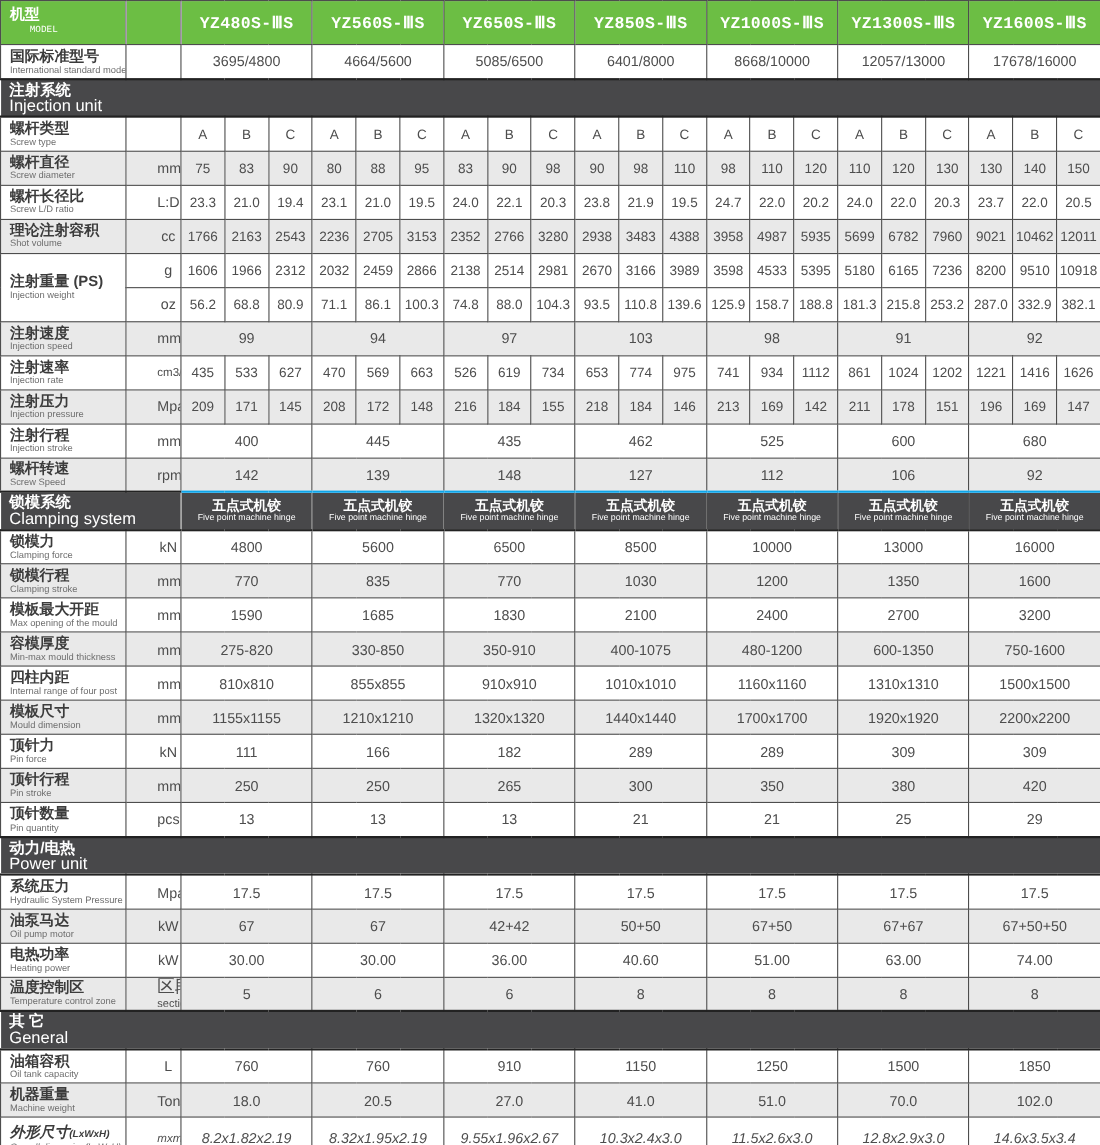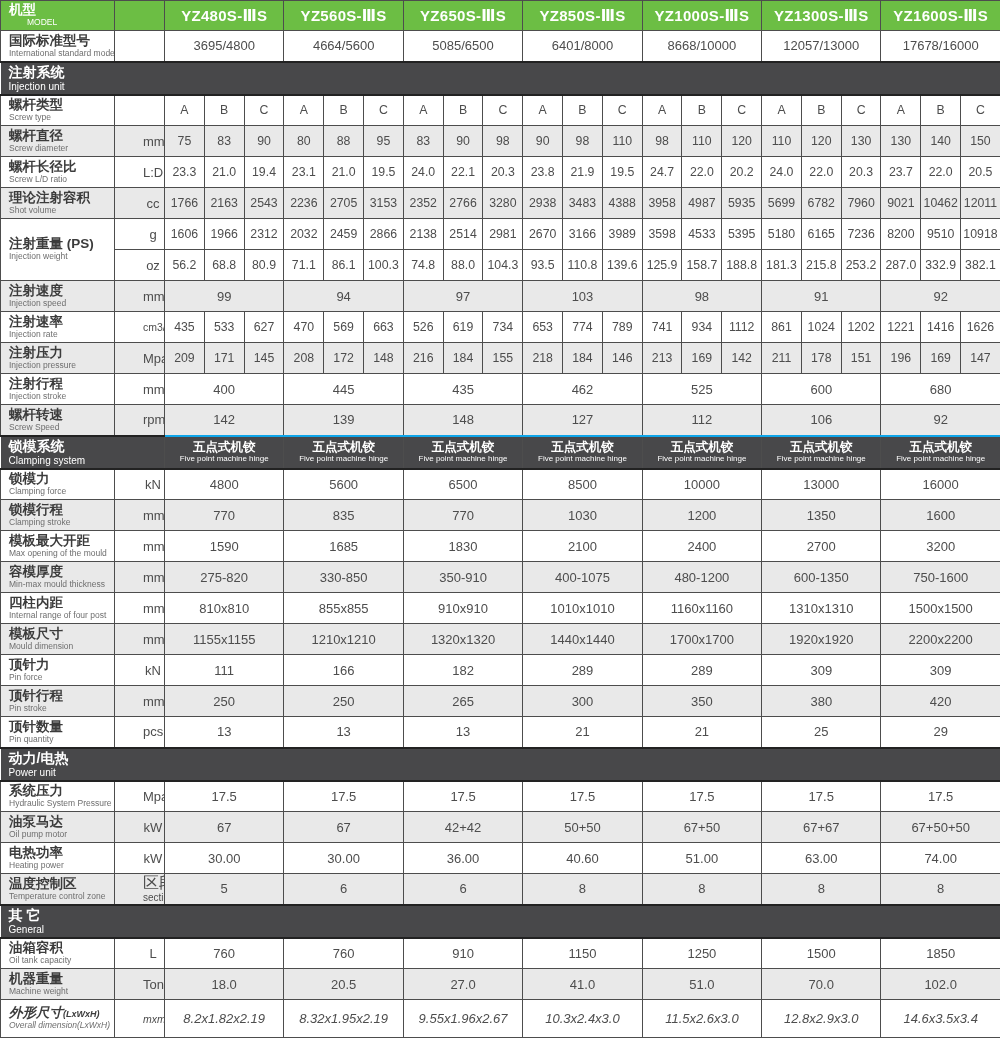--- a/index.html
+++ b/index.html
@@ -1,37 +1,37 @@
 <!DOCTYPE html>
 <html><head>
 <meta charset="utf-8">
 <style>
   html,body{margin:0;padding:0;background:#fff;}
   body{width:1000px;font-family:"Liberation Sans","DejaVu Sans",sans-serif;}
   table{width:1000px;border-collapse:collapse;table-layout:fixed;}
   td{border:1px solid #4d4d4d;text-align:center;vertical-align:middle;color:#4d4d4d;
      font-size:13px;padding:0 1px;overflow:hidden;white-space:nowrap;}
-  tr.h-head{height:30px;}
+  tr.h-head{height:40px;font-family:Liberation Mono, monospace;}
   tr.h-sec{height:33px;}
   tr.h-row{height:31px;}
   tr.h-last{height:38px;font-style:italic;}
   .green{background:#6cbe44;color:#fff;}
   .dark{background:#48484a;color:#fff;}
   .shade{background:#e9e9e9;}
   .label-cell{text-align:left;padding-left:8px;}
   .label-cell .cn{font-size:13.5px;font-weight:600;color:#3c3c3c;line-height:1.1;}
   .label-cell .cn .cn-suffix{font-size:9px;font-weight:600;}
   .label-cell .en{font-size:8.5px;color:#6e6e6e;line-height:1.1;}
   .hcn{font-size:15px;font-weight:bold;color:#fff !important;}
   .hen{font-size:9px;color:#fff !important;padding-left:18px;}
   .model-name{font-size:15px;font-weight:bold;letter-spacing:.3px;}
   .sec-cell{text-align:left;padding-left:8px;border-left:none;border-right:none;
             border-top:2px solid #222;border-bottom:2px solid #222;}
   .sec-cn{font-size:14px;font-weight:bold;line-height:1.15;}
-  .sec-en{font-size:10px;line-height:1.1;}
+  .sec-en{font-size:15px;line-height:1.1;}
   .fp-cell{border-top:2px solid #0ea5e9;border-bottom:2px solid #222;}
   .fp-cn{font-size:12.5px;font-weight:bold;line-height:1.15;}
   .fp-en{font-size:8px;line-height:1.1;}
   .unit{font-size:13px;padding-left:28px;}
   .unit-small{font-size:10.5px;}
   .unit2-cn{font-size:16px;line-height:1.15;}
   .unit2-en{font-size:10px;line-height:1.1;}
   .v{font-size:13px;}
   .vs{font-size:12.3px;padding:0;}
 </style>
@@ -287,21 +287,21 @@
         <td class="v vs">533</td>
         <td class="v vs">627</td>
         <td class="v vs">470</td>
         <td class="v vs">569</td>
         <td class="v vs">663</td>
         <td class="v vs">526</td>
         <td class="v vs">619</td>
         <td class="v vs">734</td>
         <td class="v vs">653</td>
         <td class="v vs">774</td>
-        <td class="v vs">789</td>
+        <td class="v vs">975</td>
         <td class="v vs">741</td>
         <td class="v vs">934</td>
         <td class="v vs">1112</td>
         <td class="v vs">861</td>
         <td class="v vs">1024</td>
         <td class="v vs">1202</td>
         <td class="v vs">1221</td>
         <td class="v vs">1416</td>
         <td class="v vs">1626</td>
       </tr>

